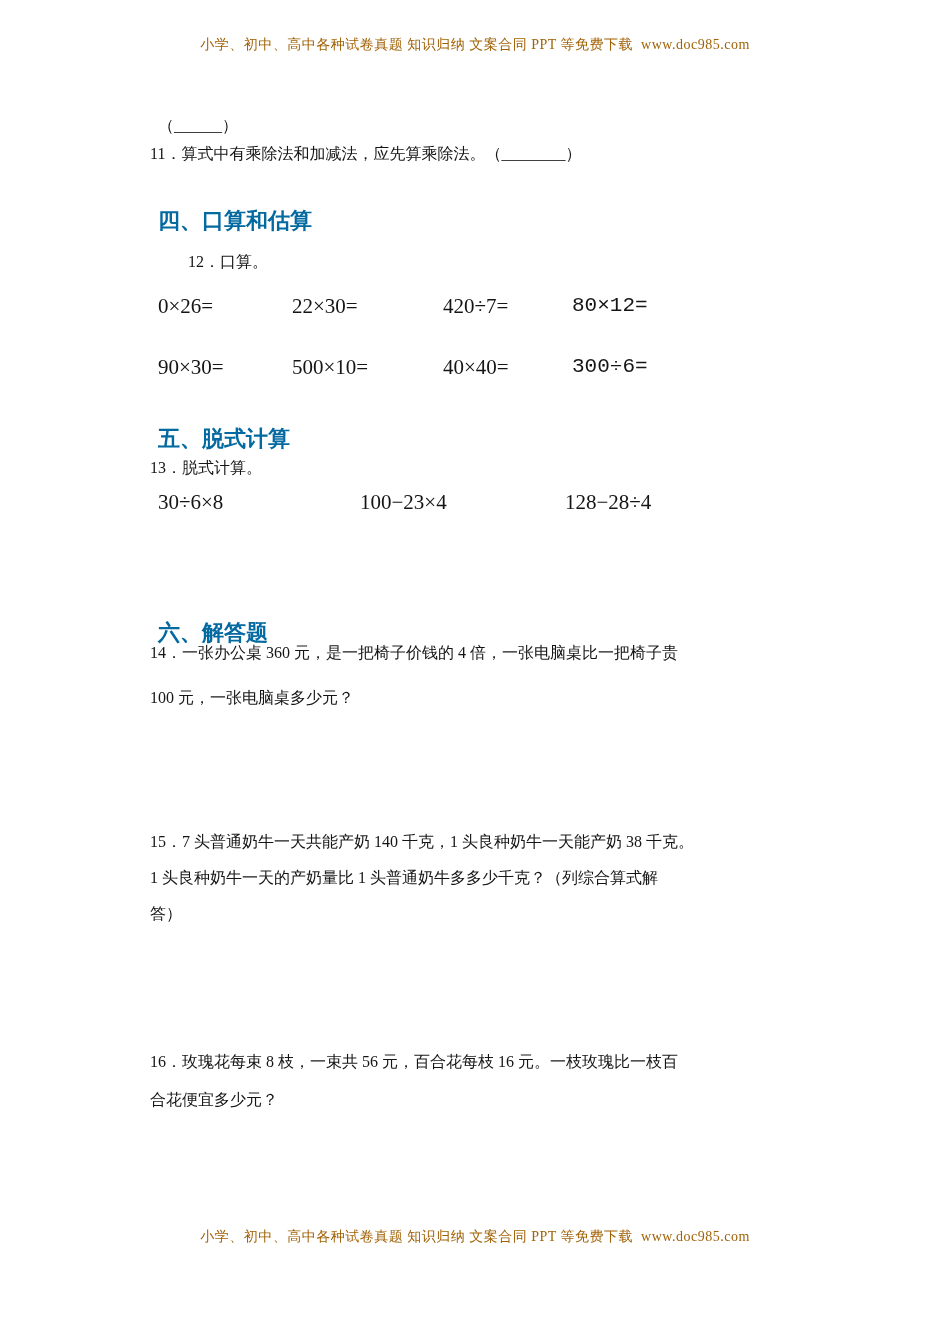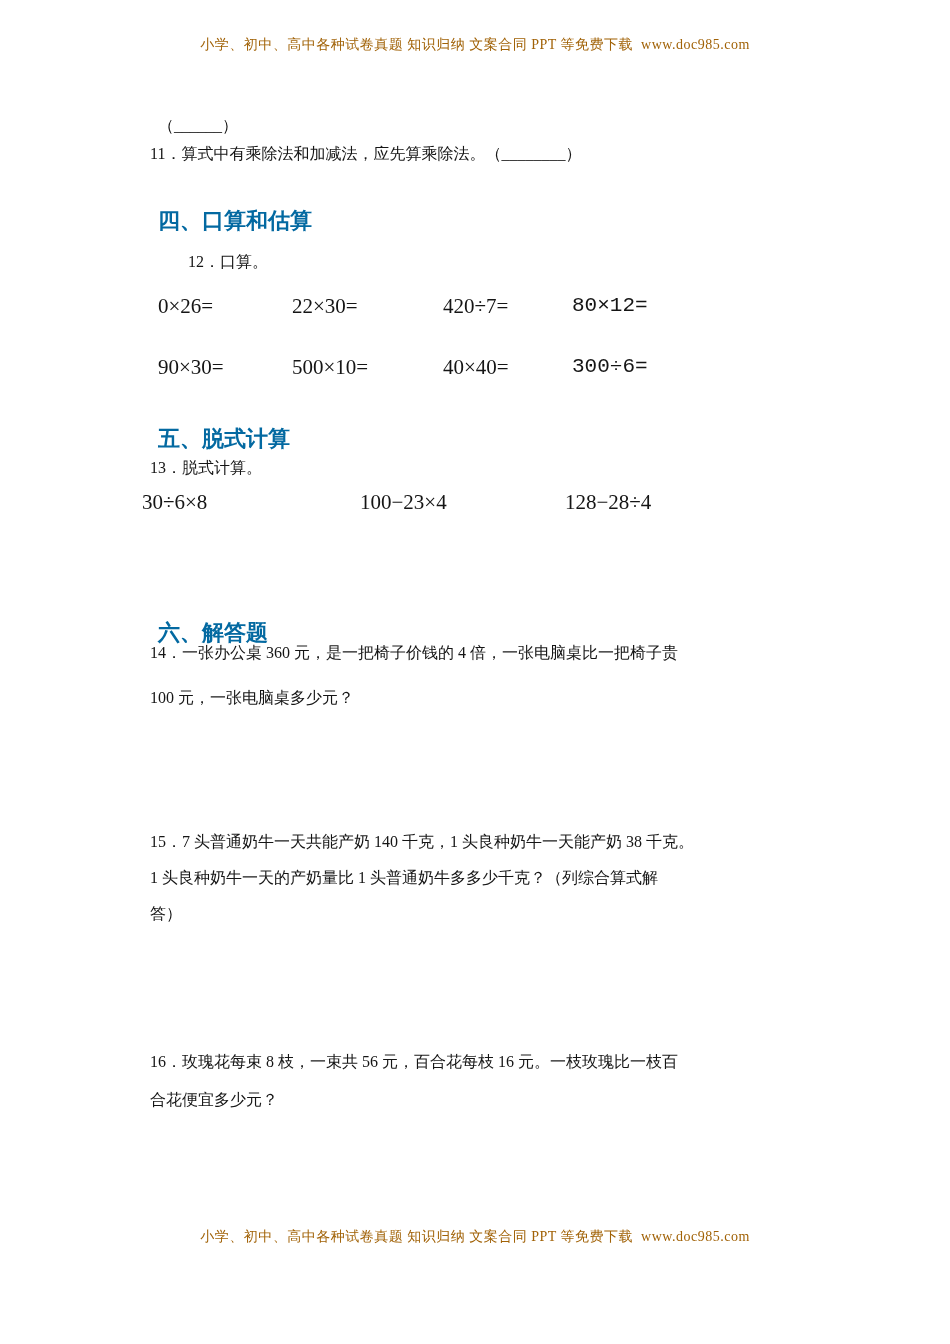--- a/index.html
+++ b/index.html
@@ -20,21 +20,21 @@
   }
   .body-text { font-size:16px; line-height:28px; }
   .sec-title {
     font-size:22px; font-weight:bold; line-height:26px;
     font-family:"Liberation Sans","DejaVu Sans",sans-serif;
     color:#0369a1;
   }
   .row { position:absolute; left:0; width:950px; height:28px; }
   .row span { position:absolute; top:0; font-size:21px; white-space:pre; }
   .c1 { left:158px; } .c2 { left:292px; } .c3 { left:443px; } .c4 { left:572px;font-family:Liberation Mono, monospace; }
-  .p1 { left:142px; } .p2 { left:360px; } .p3 { left:565px; }
+  .p1 { left:158px; } .p2 { left:360px; } .p3 { left:565px; }
 </style>
 </head>
 <body>
 
 <div class="page">
 
   <div class="abs banner" style="top:36px;">小学、初中、高中各种试卷真题 知识归纳 文案合同 PPT 等免费下载  www.doc985.com</div>
 
   <div class="abs body-text" style="top:112px; left:158px;">（______）</div>
 

